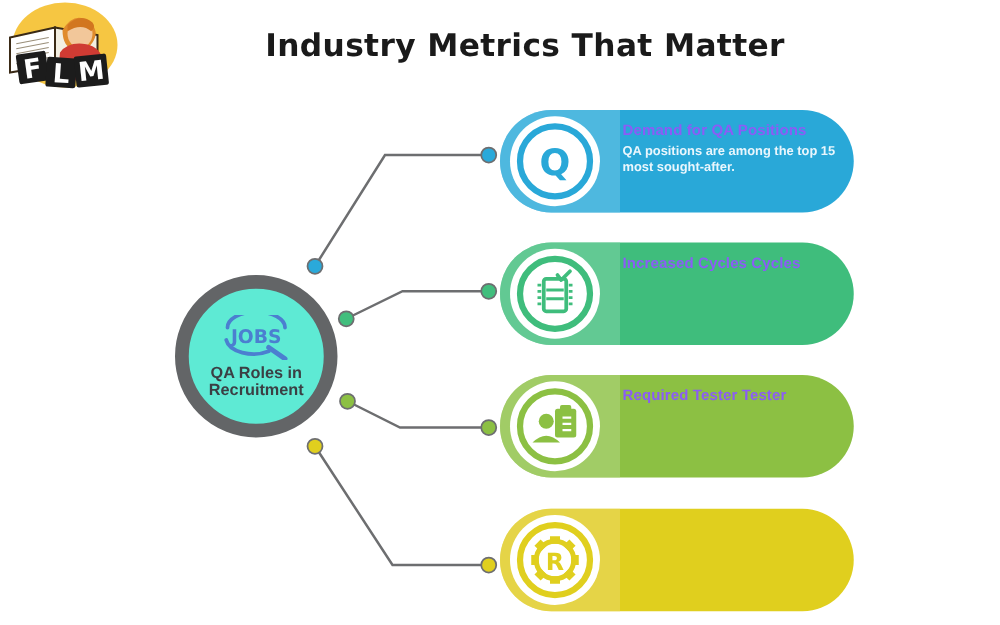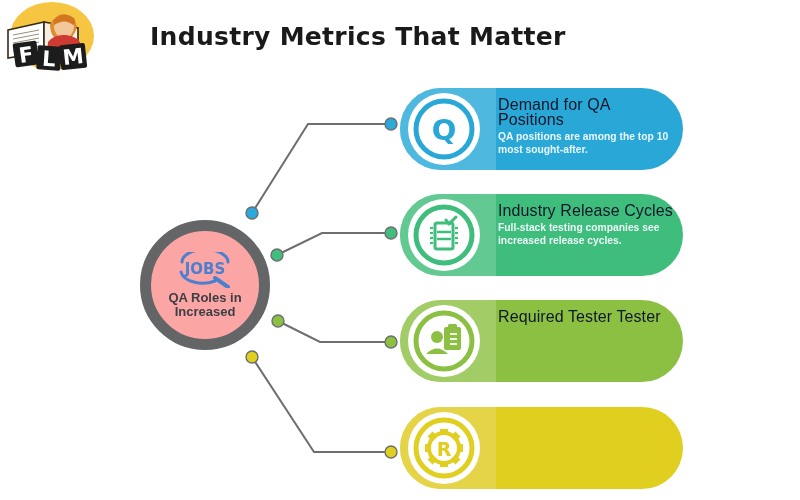--- a/index.html
+++ b/index.html
@@ -31,21 +31,21 @@
     height: 76px;
   }
   #logo svg { display: block; }
 
   
   #page-title {
     position: absolute;
     left: 150px;
     top: 22px;
     width: 540px;
-    text-align: left;
+    text-align: center;
     font-family: "DejaVu Sans", sans-serif;
     font-size: 25px;
     font-weight: bold;
     color: #1a1a1a;
     letter-spacing: 0.3px;
   }
 
   
   #connectors {
     position: absolute;
@@ -56,21 +56,21 @@
   }
 
   
   #hub {
     position: absolute;
     left: 140px;
     top: 220px;
     width: 130px;
     height: 130px;
     border-radius: 50%;
-    background: #fca5a5;
+    background: #5eead4;
     border: 11px solid #636567;
     box-sizing: border-box;
     display: flex;
     flex-direction: column;
     align-items: center;
     justify-content: center;
   }
   #hub-logo {
     width: 62px;
     height: 36px;
@@ -126,23 +126,23 @@
     justify-content: center;
   }
   .icon-well svg { display: block; }
   .card-text {
     position: absolute;
     left: 98px;
     top: 9px;
     width: 176px;
   }
   .card-title {
-    font-size: 16px;
-    font-weight: normal;
-    color: #0f172a;
+    font-size: 12px;
+    font-weight: bold;
+    color: #8b5cf6;
     line-height: 15px;
     letter-spacing: 0.1px;
   }
   .card-body {
     margin-top: 4px;
     font-size: 10.3px;
     font-weight: bold;
     color: #f4fbff;
     line-height: 12.5px;
     opacity: 0.95;
@@ -215,36 +215,36 @@
 
   <div id="hub">
     <svg id="hub-logo" viewBox="0 0 62 36">
       <path d="M8 10 a22 12 0 0 1 46 0" fill="none" stroke="#4b7fd0" stroke-width="3" stroke-linecap="round"></path>
       <path d="M7 20 a22 13 0 0 0 34 9" fill="none" stroke="#4b7fd0" stroke-width="3" stroke-linecap="round"></path>
       <line x1="41" y1="26" x2="54" y2="35" stroke="#4b7fd0" stroke-width="4" stroke-linecap="round"></line>
       <text x="31" y="22" font-family="DejaVu Sans, sans-serif" font-size="15" font-weight="bold" fill="#4b7fd0" text-anchor="middle">JOBS</text>
     </svg>
     <div id="hub-label">
       <div>QA Roles in</div>
-      <div>Increased</div>
+      <div>Recruitment</div>
     </div>
   </div>
 
   <div class="card" id="card-1">
     <div class="card-inner" style="background:#29a8d8"></div>
     <div class="card-lobe" style="background:#6ec4e6"></div>
     <div class="icon-well">
       <svg width="62" height="62" viewBox="0 0 62 62">
         <circle cx="31" cy="31" r="28" fill="none" stroke="#29a8d8" stroke-width="5"></circle>
         <text x="31" y="42" font-family="DejaVu Sans, sans-serif" font-size="29" font-weight="bold" fill="#29a8d8" text-anchor="middle">Q</text>
       </svg>
     </div>
     <div class="card-text">
       <div class="card-title">Demand for QA Positions</div>
-      <div class="card-body">QA positions are among the top 10 most sought-after.</div>
+      <div class="card-body">QA positions are among the top 15 most sought-after.</div>
     </div>
   </div>
 
   <div class="card" id="card-2">
     <div class="card-inner" style="background:#3fbd7c"></div>
     <div class="card-lobe" style="background:#7fd3a6"></div>
     <div class="icon-well">
       <svg width="62" height="62" viewBox="0 0 62 62">
         <circle cx="31" cy="31" r="28" fill="none" stroke="#3fbd7c" stroke-width="5"></circle>
         <rect x="22" y="19" width="18" height="26" rx="2" fill="none" stroke="#3fbd7c" stroke-width="3"></rect>
@@ -257,22 +257,21 @@
             <line x1="17" y1="39" x2="20" y2="39"></line>
           <line x1="42" y1="24" x2="45" y2="24"></line>
             <line x1="42" y1="29" x2="45" y2="29"></line>
           <line x1="42" y1="34" x2="45" y2="34"></line>
             <line x1="42" y1="39" x2="45" y2="39"></line>
         </g>
         <path d="M33 16 l3 4 l7 -7" fill="none" stroke="#3fbd7c" stroke-width="3" stroke-linecap="round" stroke-linejoin="round"></path>
       </svg>
     </div>
     <div class="card-text">
-      <div class="card-title">Industry Release Cycles</div>
-      <div class="card-body">Full-stack testing companies see increased release cycles.</div>
+      <div class="card-title">Increased Cycles Cycles</div>
     </div>
   </div>
 
   <div class="card" id="card-3">
     <div class="card-inner" style="background:#8cc043"></div>
     <div class="card-lobe" style="background:#b2d683"></div>
     <div class="icon-well">
       <svg width="62" height="62" viewBox="0 0 62 62">
         <circle cx="31" cy="31" r="28" fill="none" stroke="#8cc043" stroke-width="5"></circle>
         <circle cx="24" cy="27" r="6" fill="#8cc043"></circle>

